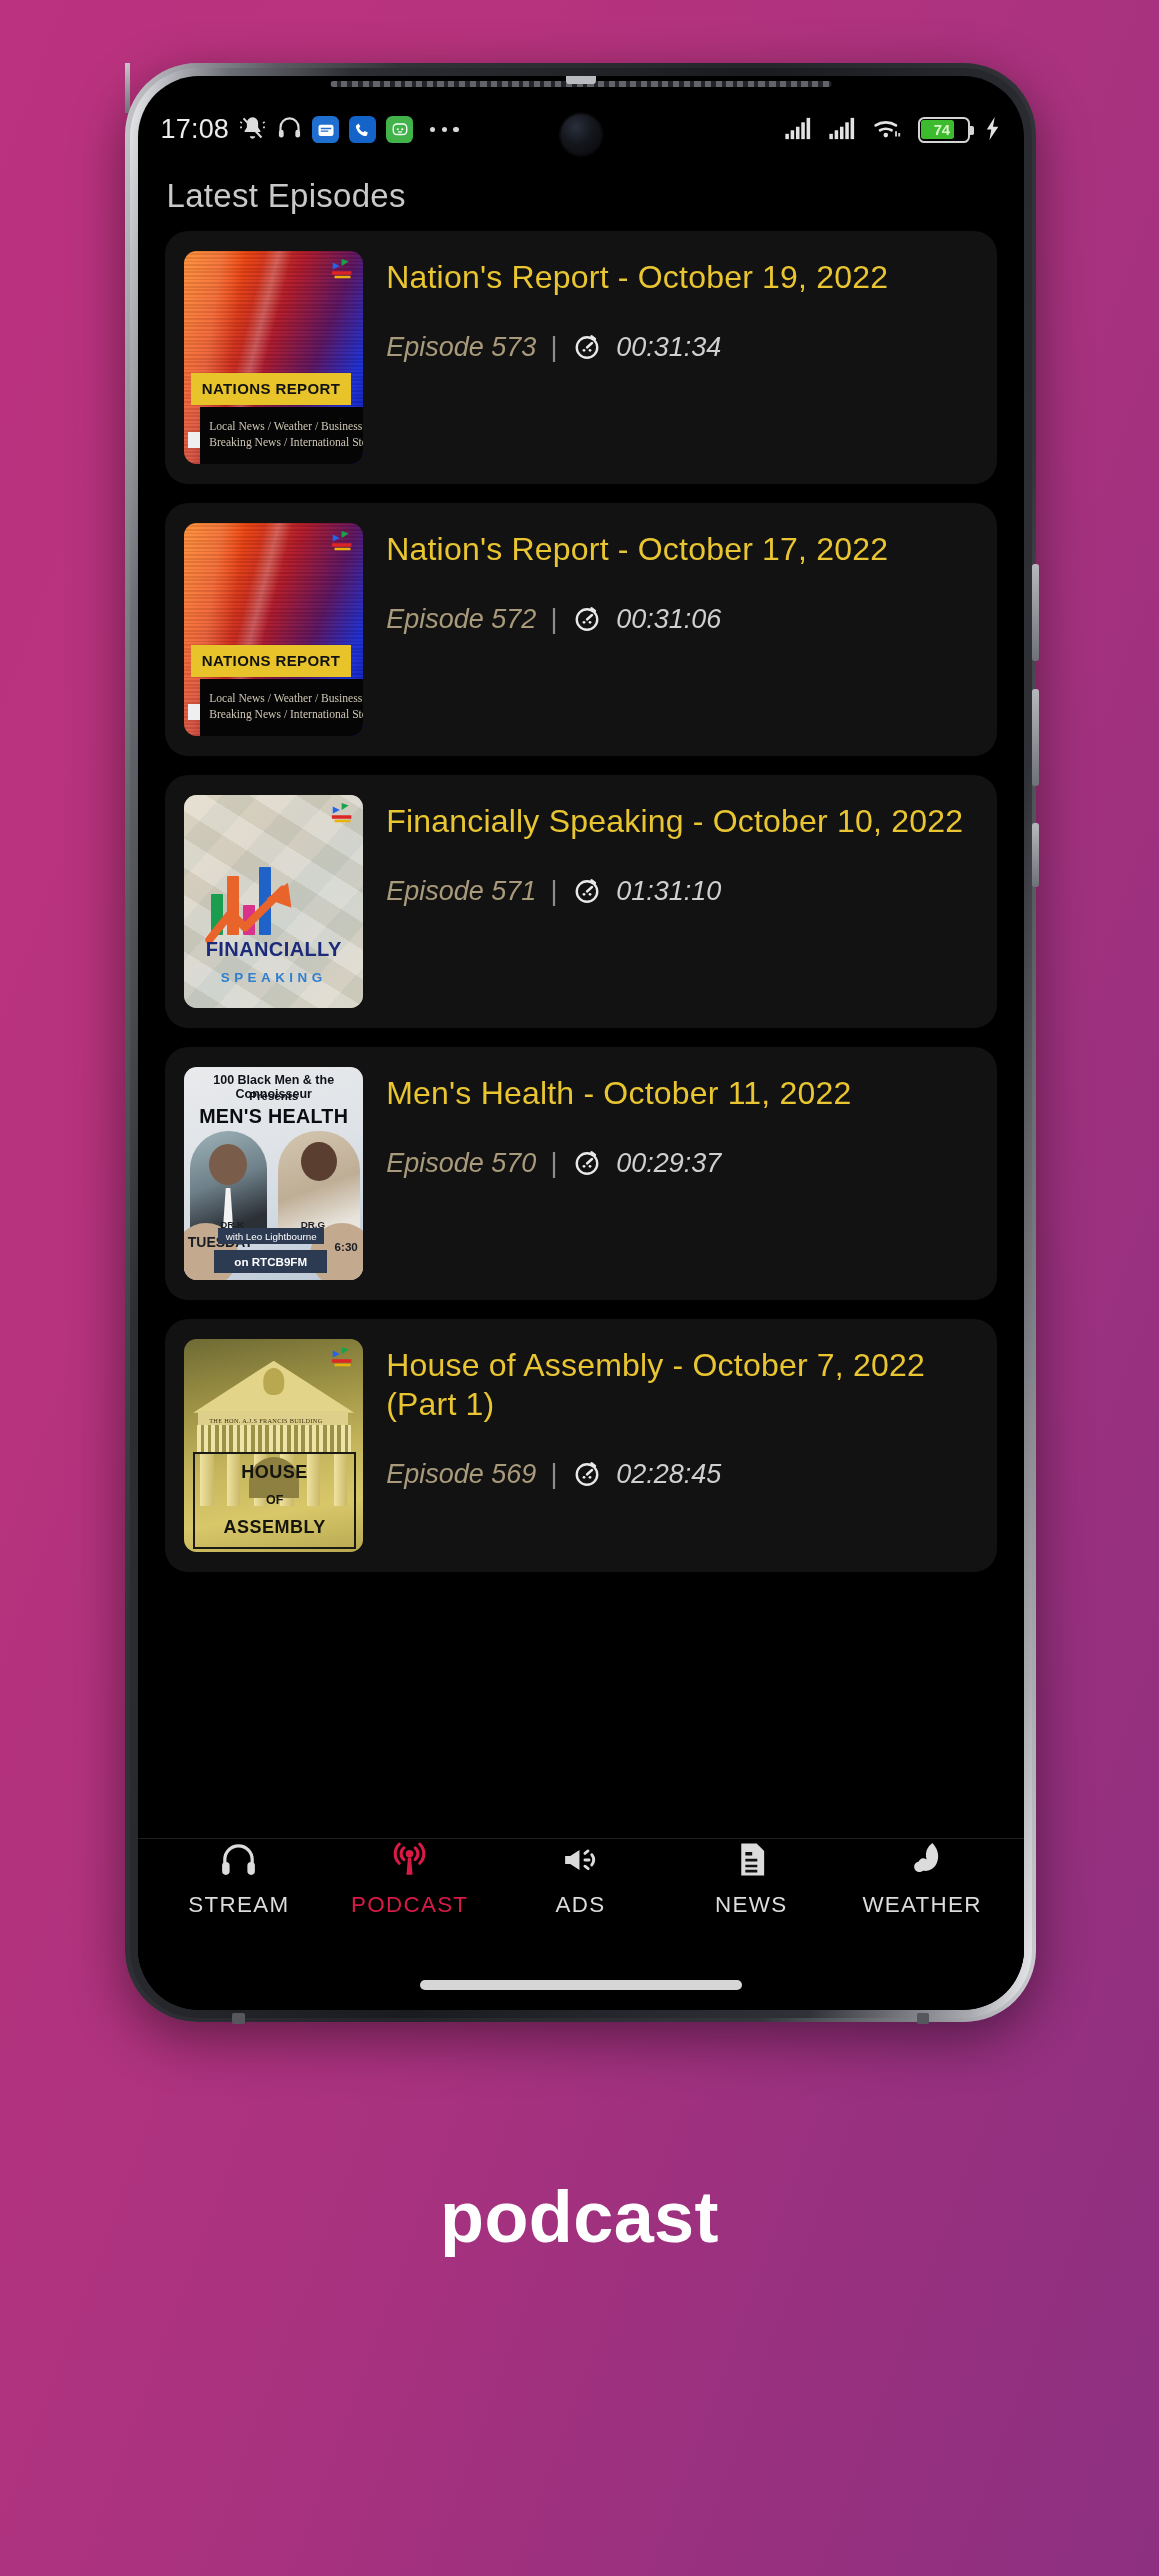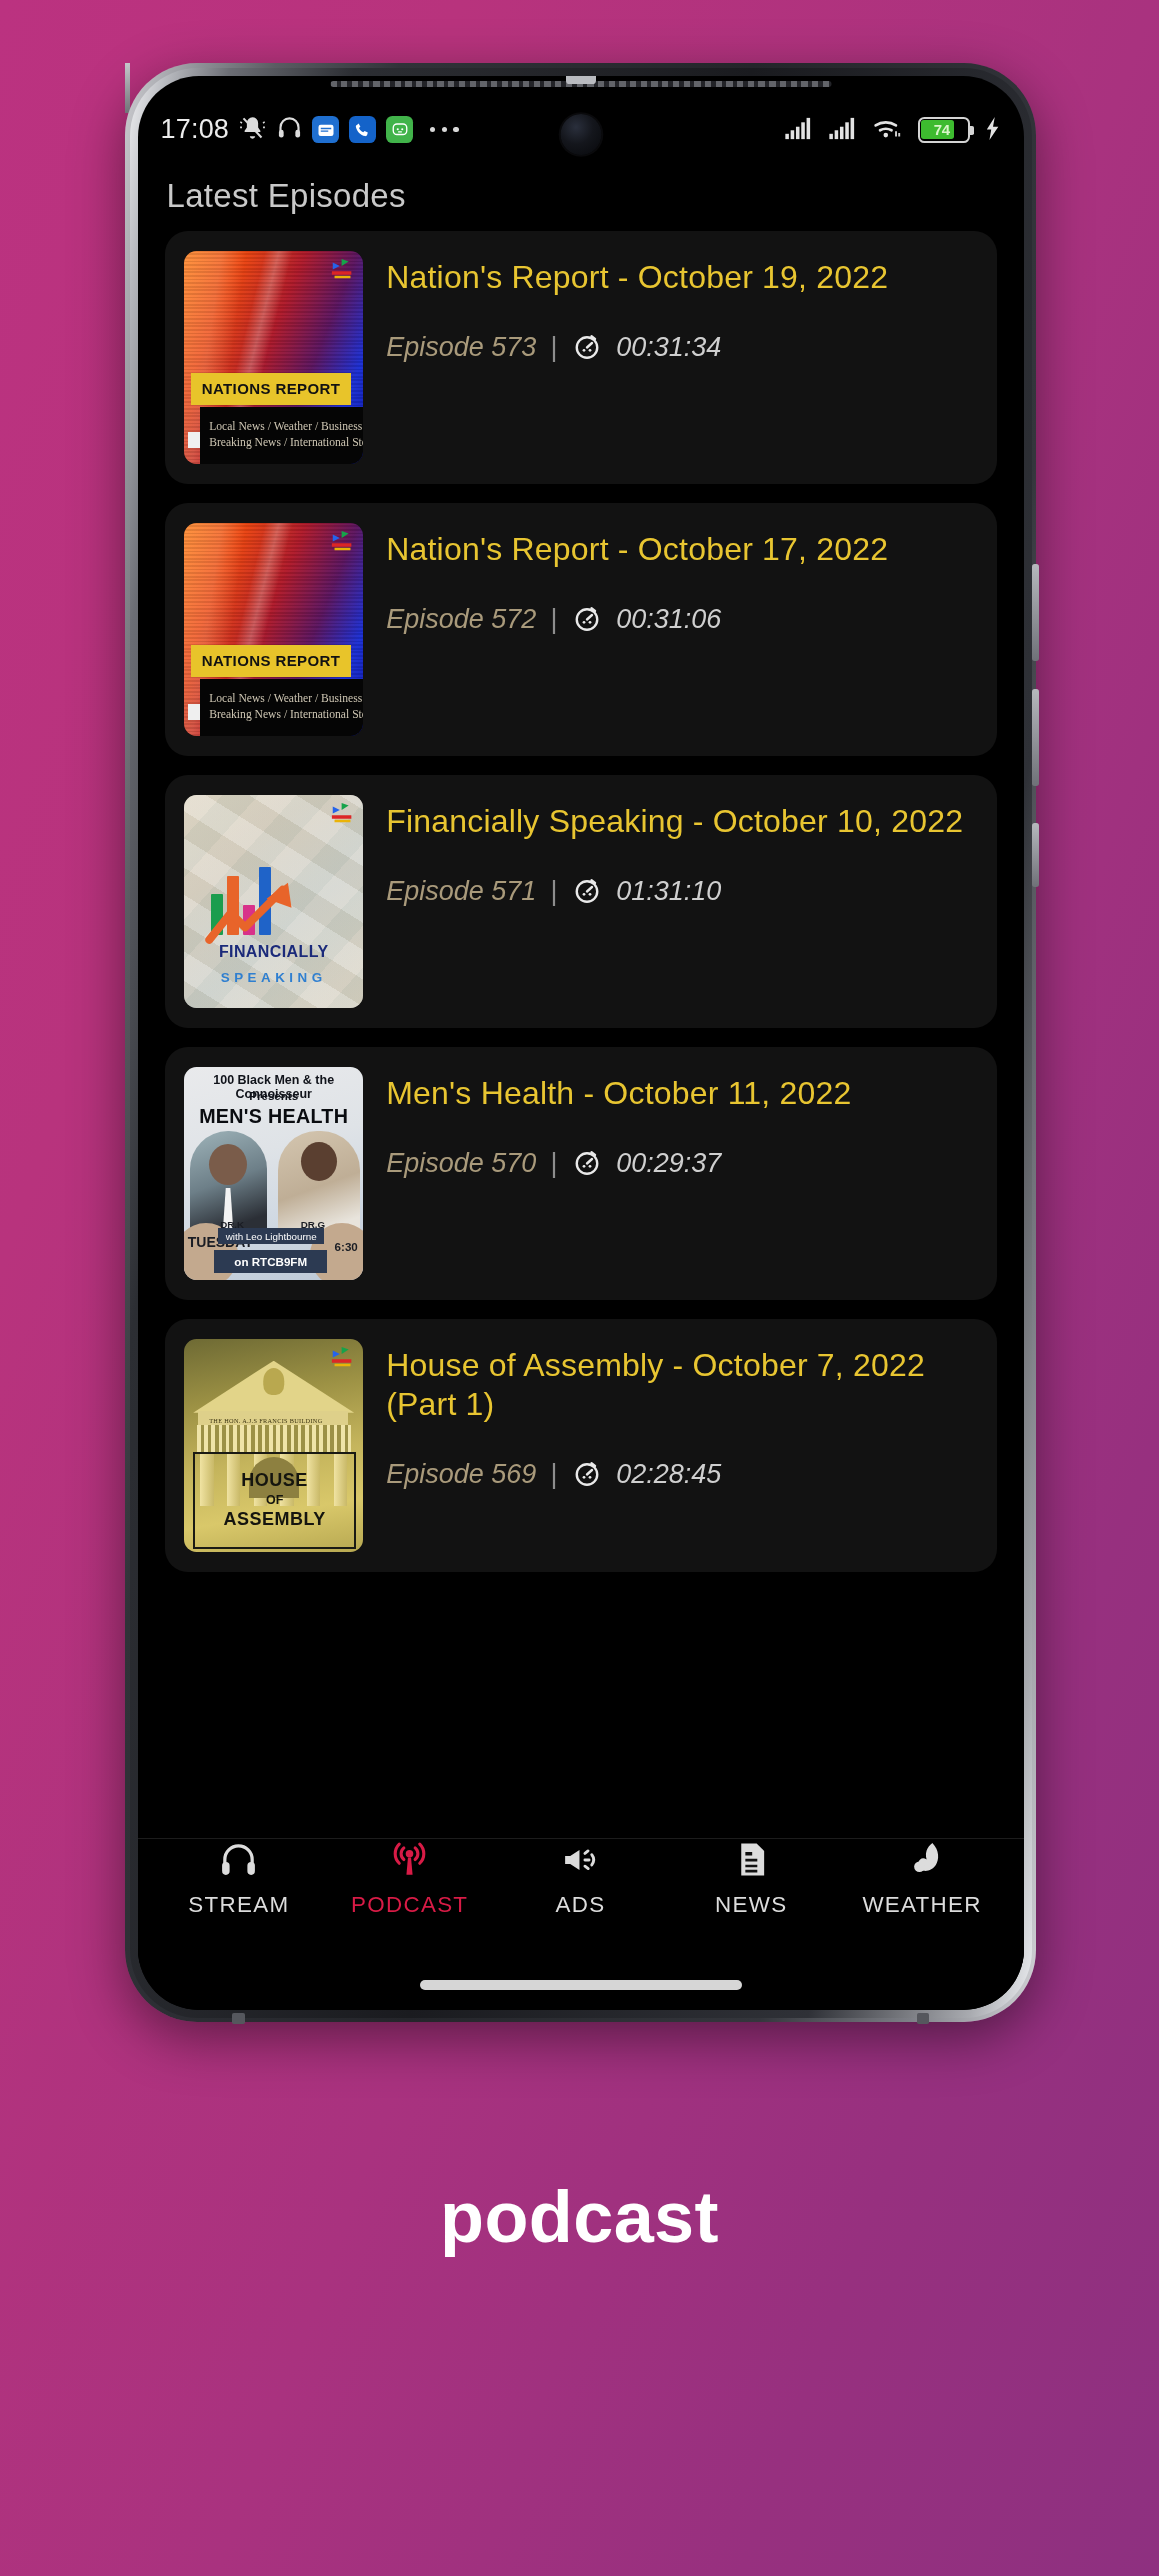--- a/index.html
+++ b/index.html
@@ -139,21 +139,21 @@
   .tn-fin{
     position:absolute;inset:0;
     background:linear-gradient(140deg,#e9e2d4 0%,#dcd6cd 30%,#cfd6d8 60%,#e3ddd2 100%);
   }
   .tn-fin .bills{position:absolute;inset:0;background:
     repeating-linear-gradient(32deg, rgba(180,170,140,.28) 0 23px, rgba(225,220,205,.35) 23px 48px),
     repeating-linear-gradient(-48deg, rgba(160,180,170,.18) 0 27px, rgba(235,230,220,.2) 27px 55px);}
   .fin-bars{position:absolute;left:27px;top:70px;display:flex;align-items:flex-end;gap:4.5px;height:70px;}
   .fin-bars i{display:block;width:11.6px;border-radius:0.9px;}
   .fin-arrow{position:absolute;left:19.7px;top:77px;width:100px;height:75px;}
-  .fin-name{position:absolute;left:0;right:0;bottom:47px;text-align:center;font-size:16px;font-weight:700;color:#1b2a7a;letter-spacing:0.4px;}
+  .fin-name{position:absolute;left:0;right:0;bottom:47px;text-align:center;font-size:20px;font-weight:700;color:#1b2a7a;letter-spacing:0.4px;}
   .fin-sub{position:absolute;left:0;right:0;bottom:23px;text-align:center;font-size:13.4px;font-weight:700;color:#2f7fd0;letter-spacing:4.5px;}
 
   .tn-mens{position:absolute;inset:0;background:linear-gradient(165deg,#e9eaec 0%,#dfe3e7 40%,#cfd8e2 70%,#bcc8d6 100%);}
   .mh-l1{position:absolute;top:6.3px;left:0;right:0;text-align:center;font-size:12.5px;font-weight:700;color:#10131a;}
   .mh-l2{position:absolute;top:22.4px;left:0;right:0;text-align:center;font-size:11.6px;font-weight:700;color:#10131a;}
   .mh-l3{position:absolute;top:38px;left:0;right:0;text-align:center;font-size:19.7px;font-weight:700;color:#0a0c10;letter-spacing:0.3px;}
   .mh-p1{position:absolute;left:5.4px;top:64px;width:77px;height:111px;border-radius:38px 38px 7.2px 7.2px;background:linear-gradient(160deg,#9fb4ba,#6d7f88 45%,#2b2f36 80%);}
   .mh-p1::before{content:"";position:absolute;left:19.7px;top:12.5px;width:38px;height:41px;border-radius:50%;background:#7a5c4a;}
   .mh-p1::after{content:"";position:absolute;left:27px;top:57px;width:23px;height:50px;background:#f3f3f3;clip-path:polygon(40% 0,60% 0,75% 100%,25% 100%);}
   .mh-p2{position:absolute;right:3.6px;top:64px;width:82px;height:111px;border-radius:39px 39px 7.2px 7.2px;background:linear-gradient(160deg,#cfc0ab,#b9a punched);background:linear-gradient(160deg,#d4c6b0,#bfae96 50%,#e8e4dc 82%);}
@@ -170,21 +170,21 @@
   .mh-b2 span{font-size:11.6px;color:#fff;font-weight:700;}
 
   .tn-hoa{position:absolute;inset:0;background:linear-gradient(170deg,#6e6a34 0%,#9c9144 28%,#c4b45c 55%,#d9c86a 78%,#b7a851 100%);}
   .hoa-roof{position:absolute;left:9px;top:21.5px;width:161px;height:52px;background:#e2d489;clip-path:polygon(50% 0,100% 100%,0 100%);}
   .hoa-entab{position:absolute;left:14.3px;top:72px;width:150px;height:30px;background:#ded08a;}
   .hoa-entab i{position:absolute;left:10.7px;top:6.3px;font-size:6.3px;color:#3c3412;font-family:"Liberation Serif",serif;font-style:normal;letter-spacing:0.3px;}
   .hoa-cols{position:absolute;left:16px;top:104px;width:147px;height:63px;display:flex;justify-content:space-between;}
   .hoa-cols i{display:block;width:13.4px;height:100%;background:linear-gradient(90deg,#f0e3a2,#c9b968);}
   .hoa-crest{position:absolute;left:50%;transform:translateX(-50%);top:29px;width:21.5px;height:27px;background:#b9a84f;border-radius:50% 50% 40% 40%;}
   .hoa-arch{position:absolute;left:50%;transform:translateX(-50%);top:118px;width:50px;height:41px;border-radius:25px 25px 0 0;background:#8d8040;}
-  .hoa-box{position:absolute;left:9px;right:7.2px;bottom:3.6px;height:97px;border:2.7px solid #1a1a14;display:flex;flex-direction:column;align-items:center;justify-content:center;gap:2px;}
+  .hoa-box{position:absolute;left:9px;right:7.2px;bottom:3.6px;height:97px;border:2.7px solid #1a1a14;display:flex;flex-direction:column;align-items:center;justify-content:center;gap:10px;}
   .hoa-box b{font-size:18px;font-weight:700;color:#15150f;letter-spacing:0.5px;line-height:1.15;}
   .hoa-box s{font-size:12.5px;font-weight:700;color:#15150f;text-decoration:none;}
   .hoa-rail{position:absolute;left:12.5px;right:12.5px;bottom:100px;height:27px;background:repeating-linear-gradient(90deg,#efe4a8 0 3.6px,#9c9146 3.6px 7.2px);}
 
   
   .navbar{
     position:absolute;left:0;right:0;bottom:47px;height:125px;
     background:#000;border-top:0.9px solid #1c1c1c;
     display:flex;align-items:flex-start;justify-content:space-around;padding:0 16px;
   }

